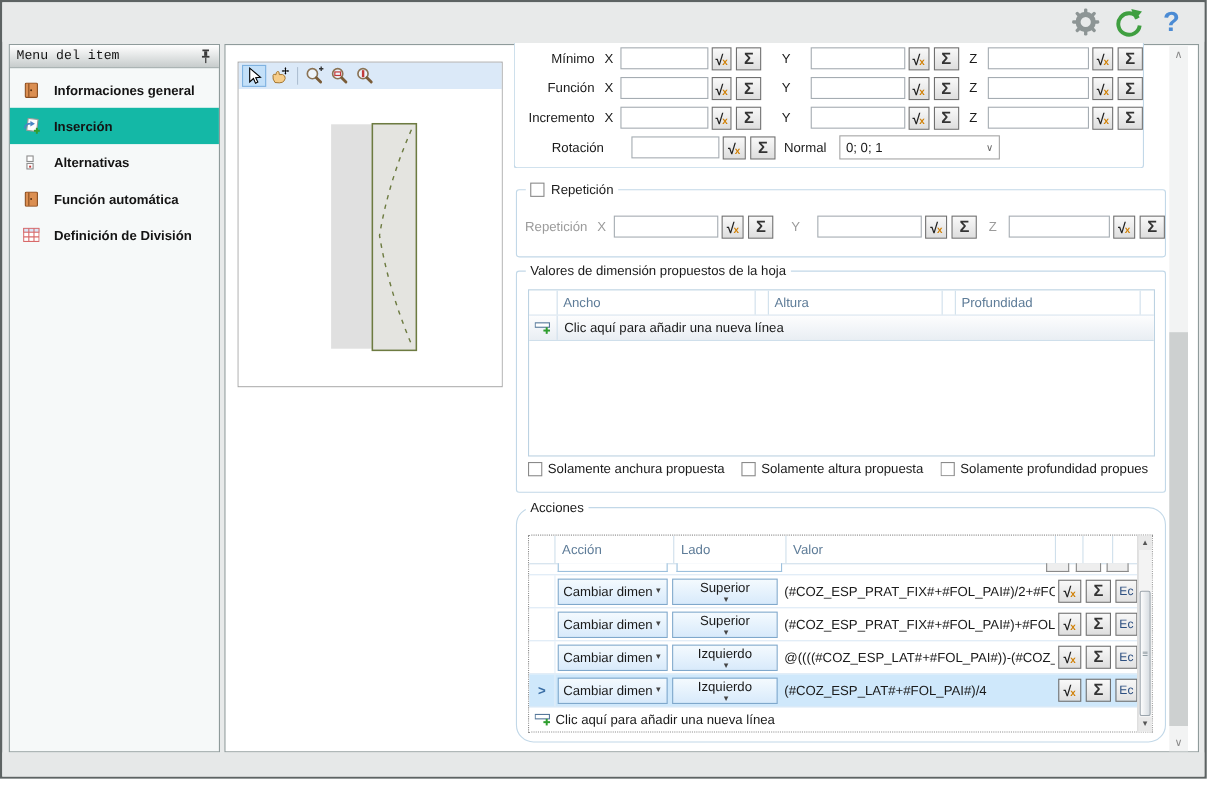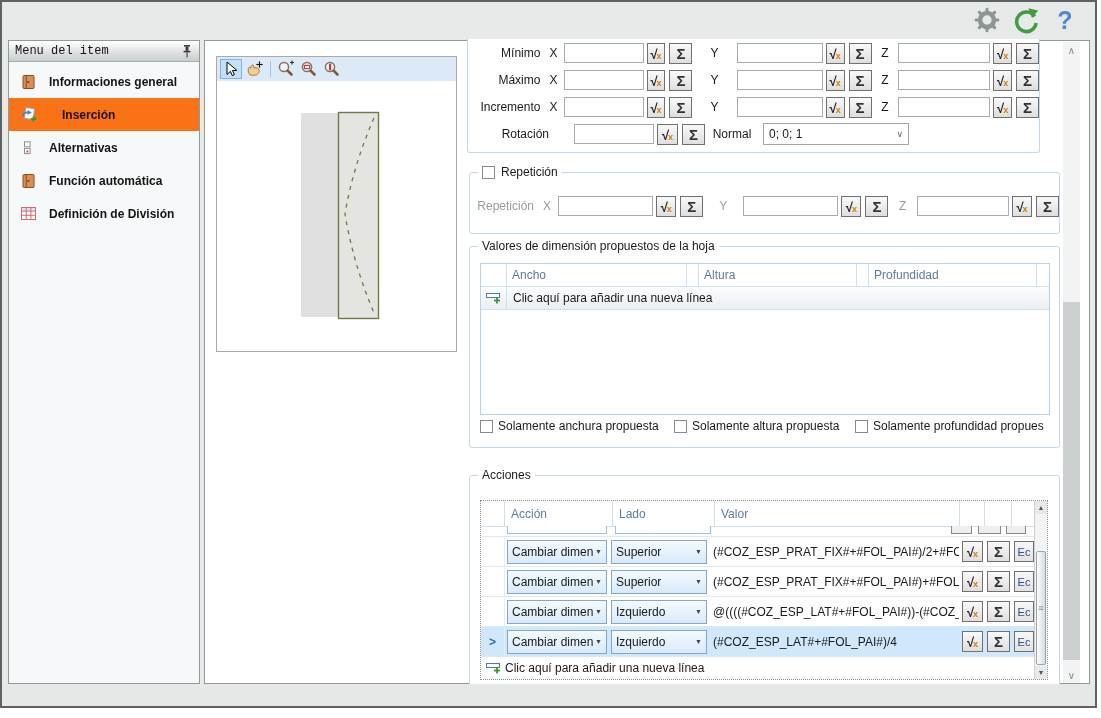--- a/index.html
+++ b/index.html
@@ -11,42 +11,42 @@
   .topbar{position:absolute;left:0;top:0;right:0;height:36px;background:#e8eaea;}
   .tb-ic{position:absolute;top:4px;width:28px;height:28px;display:flex;align-items:center;justify-content:center;cursor:pointer;}
   .help-q{font-size:25px;font-weight:bold;color:#4b8bd4;line-height:1;}
 
   
   .sidebar{position:absolute;left:6px;top:38px;width:192px;height:644px;background:#f6f9f9;border:1px solid #8f9b9b;}
   .sb-head{position:relative;height:21px;background:linear-gradient(#ffffff,#c7cccc);border-bottom:1px solid #a4adad;display:flex;align-items:center;padding:0 6px;}
   .sb-head .t{flex:1;color:#141414;font-family:Liberation Mono, monospace;}
   .sb-items{position:absolute;left:0;right:0;top:24px;}
   .sb-item{height:33px;display:flex;align-items:center;padding-left:10px;cursor:pointer;}
-  .sb-item.sel{background:#f97316;gap:13px;}
+  .sb-item.sel{background:#14b8a6;}
   .sb-item .ic{width:18px;height:16px;margin-right:12px;display:flex;align-items:center;justify-content:center;}
   .sb-item .lb{font-weight:bold;color:#141414;}
 
   
   .main{position:absolute;left:202px;top:38px;width:886px;height:644px;background:#ffffff;border:1px solid #8f9b9b;padding-left:26px;}
 
   
   .preview{position:absolute;left:11px;top:15px;width:241px;height:296px;border:1px solid #a9a9a9;background:#fff;}
   .pv-toolbar{height:24px;background:#dbe9f8;display:flex;align-items:center;padding-left:3px;}
   .pv-tool{width:22px;height:20px;display:flex;align-items:center;justify-content:center;margin-right:1px;cursor:pointer;border:1px solid transparent;}
   .pv-tool.sel{background:#c3e0f9;border:1px solid #7fb2e0;}
   .pv-sep{width:1px;height:16px;background:#aebfd2;margin:0 4px;}
   .pv-canvas{position:relative;width:100%;height:270px;background:#fff;}
 
   
   .grp{position:absolute;border:1px solid #c2d8e8;border-radius:3px;background:#fff;}
   .grp .ttl{position:absolute;top:-8px;left:8px;background:#fff;padding:0 4px;display:flex;align-items:center;white-space:nowrap;}
   .g1{left:262px;top:-2px;width:573px;height:114px;border-top:none;border-radius:0 0 3px 3px;padding:3px 0 0 6px;}
   .g2{left:264px;top:131px;width:591px;height:62px;padding:22px 0 0 6px;}
   .g3{left:264px;top:205px;width:591px;height:202px;}
-  .g4{left:264px;top:434px;width:591px;height:214px;}
+  .g4{left:264px;top:420px;width:591px;height:214px;border-radius:16px;}
 
   .frow{display:flex;align-items:center;height:22px;margin-bottom:5px;}
   .lblr{width:84px;text-align:right;padding-right:9px;white-space:nowrap;}
   .axl{width:16px;text-align:left;}
   .ayl{width:50px;text-align:center;}
   .azl{width:30px;text-align:center;}
   .gray{color:#9b9b9b;}
   .ipt{height:20px;border:1px solid #a5acb2;background:#fff;font:inherit;padding:0 3px;}
   .w80{width:80px;} .w86{width:86px;} .w92{width:92px;}
   .fxbtn{width:21px;height:21px;margin-left:3px;border:1px solid #707070;background:linear-gradient(#f9f9f9,#dedede);
@@ -77,21 +77,21 @@
   .ath{display:flex;height:26px;border-bottom:1px solid #cfdfeb;background:#fff;}
   .ath .hc{border-right:1px solid #cfdfeb;display:flex;align-items:center;padding-left:6px;color:#5e7c98;}
   .cutrow{position:relative;height:10px;border-bottom:1px solid #dbe9f5;}
   .ghost{position:absolute;bottom:2px;height:8px;border:1px solid #9cc0dd;border-top:none;background:#fff;}
   .ghostg{position:absolute;bottom:2px;height:8px;border:1px solid #8a8a8a;border-top:none;background:#eee;}
   .arow{display:flex;align-items:center;height:30px;border-bottom:1px solid #dbe9f5;justify-content:flex-end;}
   .arow.sel{background:#cfe8fb;}
   .rsel{width:24px;align-self:stretch;border-right:1px solid #e3eef8;display:flex;align-items:center;justify-content:center;color:#3a6ea5;font-weight:bold;cursor:pointer;}
   .dd{height:24px;border:1px solid #7fa8cc;background:linear-gradient(#f4fafe,#d8eafb);display:flex;align-items:center;padding:0 4px;cursor:pointer;overflow:hidden;}
   .dd .v{flex:1;white-space:nowrap;overflow:hidden;} .dd .c{font-size:7px;color:#444;margin-left:2px;}
-  .dd1{width:100px;margin-left:2px;} .dd2{width:96px;margin-left:4px;}
+  .dd1{width:100px;margin-left:2px;} .dd2{width:96px;margin-left:4px;flex-direction:column;}
   .valor{flex:1;white-space:nowrap;overflow:hidden;padding-left:6px;}
   .actadd{display:flex;align-items:center;height:21px;cursor:pointer;}
   .actadd .icell{width:24px;display:flex;justify-content:center;}
   .act-sb{position:absolute;top:0;right:0;width:13px;bottom:0;border-left:1px solid #cfcfcf;background:#f3f3f3;}
   .act-sb .ub,.act-sb .db{position:absolute;left:0;right:0;height:13px;display:flex;align-items:center;justify-content:center;font-size:7px;color:#555;background:#e9e9e9;cursor:pointer;}
   .act-sb .ub{top:0;} .act-sb .db{bottom:0;}
   .act-sb .th{position:absolute;left:1px;right:1px;top:50px;bottom:14px;background:linear-gradient(90deg,#fdfdfd,#d7dde2);border:1px solid #9aa4ac;border-radius:2px;display:flex;align-items:center;justify-content:center;color:#7a8890;font-size:9px;cursor:grab;}
 
   
   .msb{position:absolute;left:858px;top:1px;width:17px;height:641px;background:#f2f3f3;}
@@ -271,21 +271,21 @@
         <button class="sumbtn">Σ</button>
         <span class="azl">Z</span>
         <input class="ipt w92" value="" style="">
         <button class="fxbtn">
             <span class="sq">√</span>
             <span class="sx">x</span>
           </button>
         <button class="sumbtn">Σ</button>
       </div>
       <div class="frow">
-        <span class="lblr">Máximo</span>
+        <span class="lblr">Función</span>
         <span class="axl">X</span>
         <input class="ipt w80" value="" style="">
         <button class="fxbtn">
             <span class="sq">√</span>
             <span class="sx">x</span>
           </button>
         <button class="sumbtn">Σ</button>
         <span class="ayl">Y</span>
         <input class="ipt w86" value="" style="">
         <button class="fxbtn">

